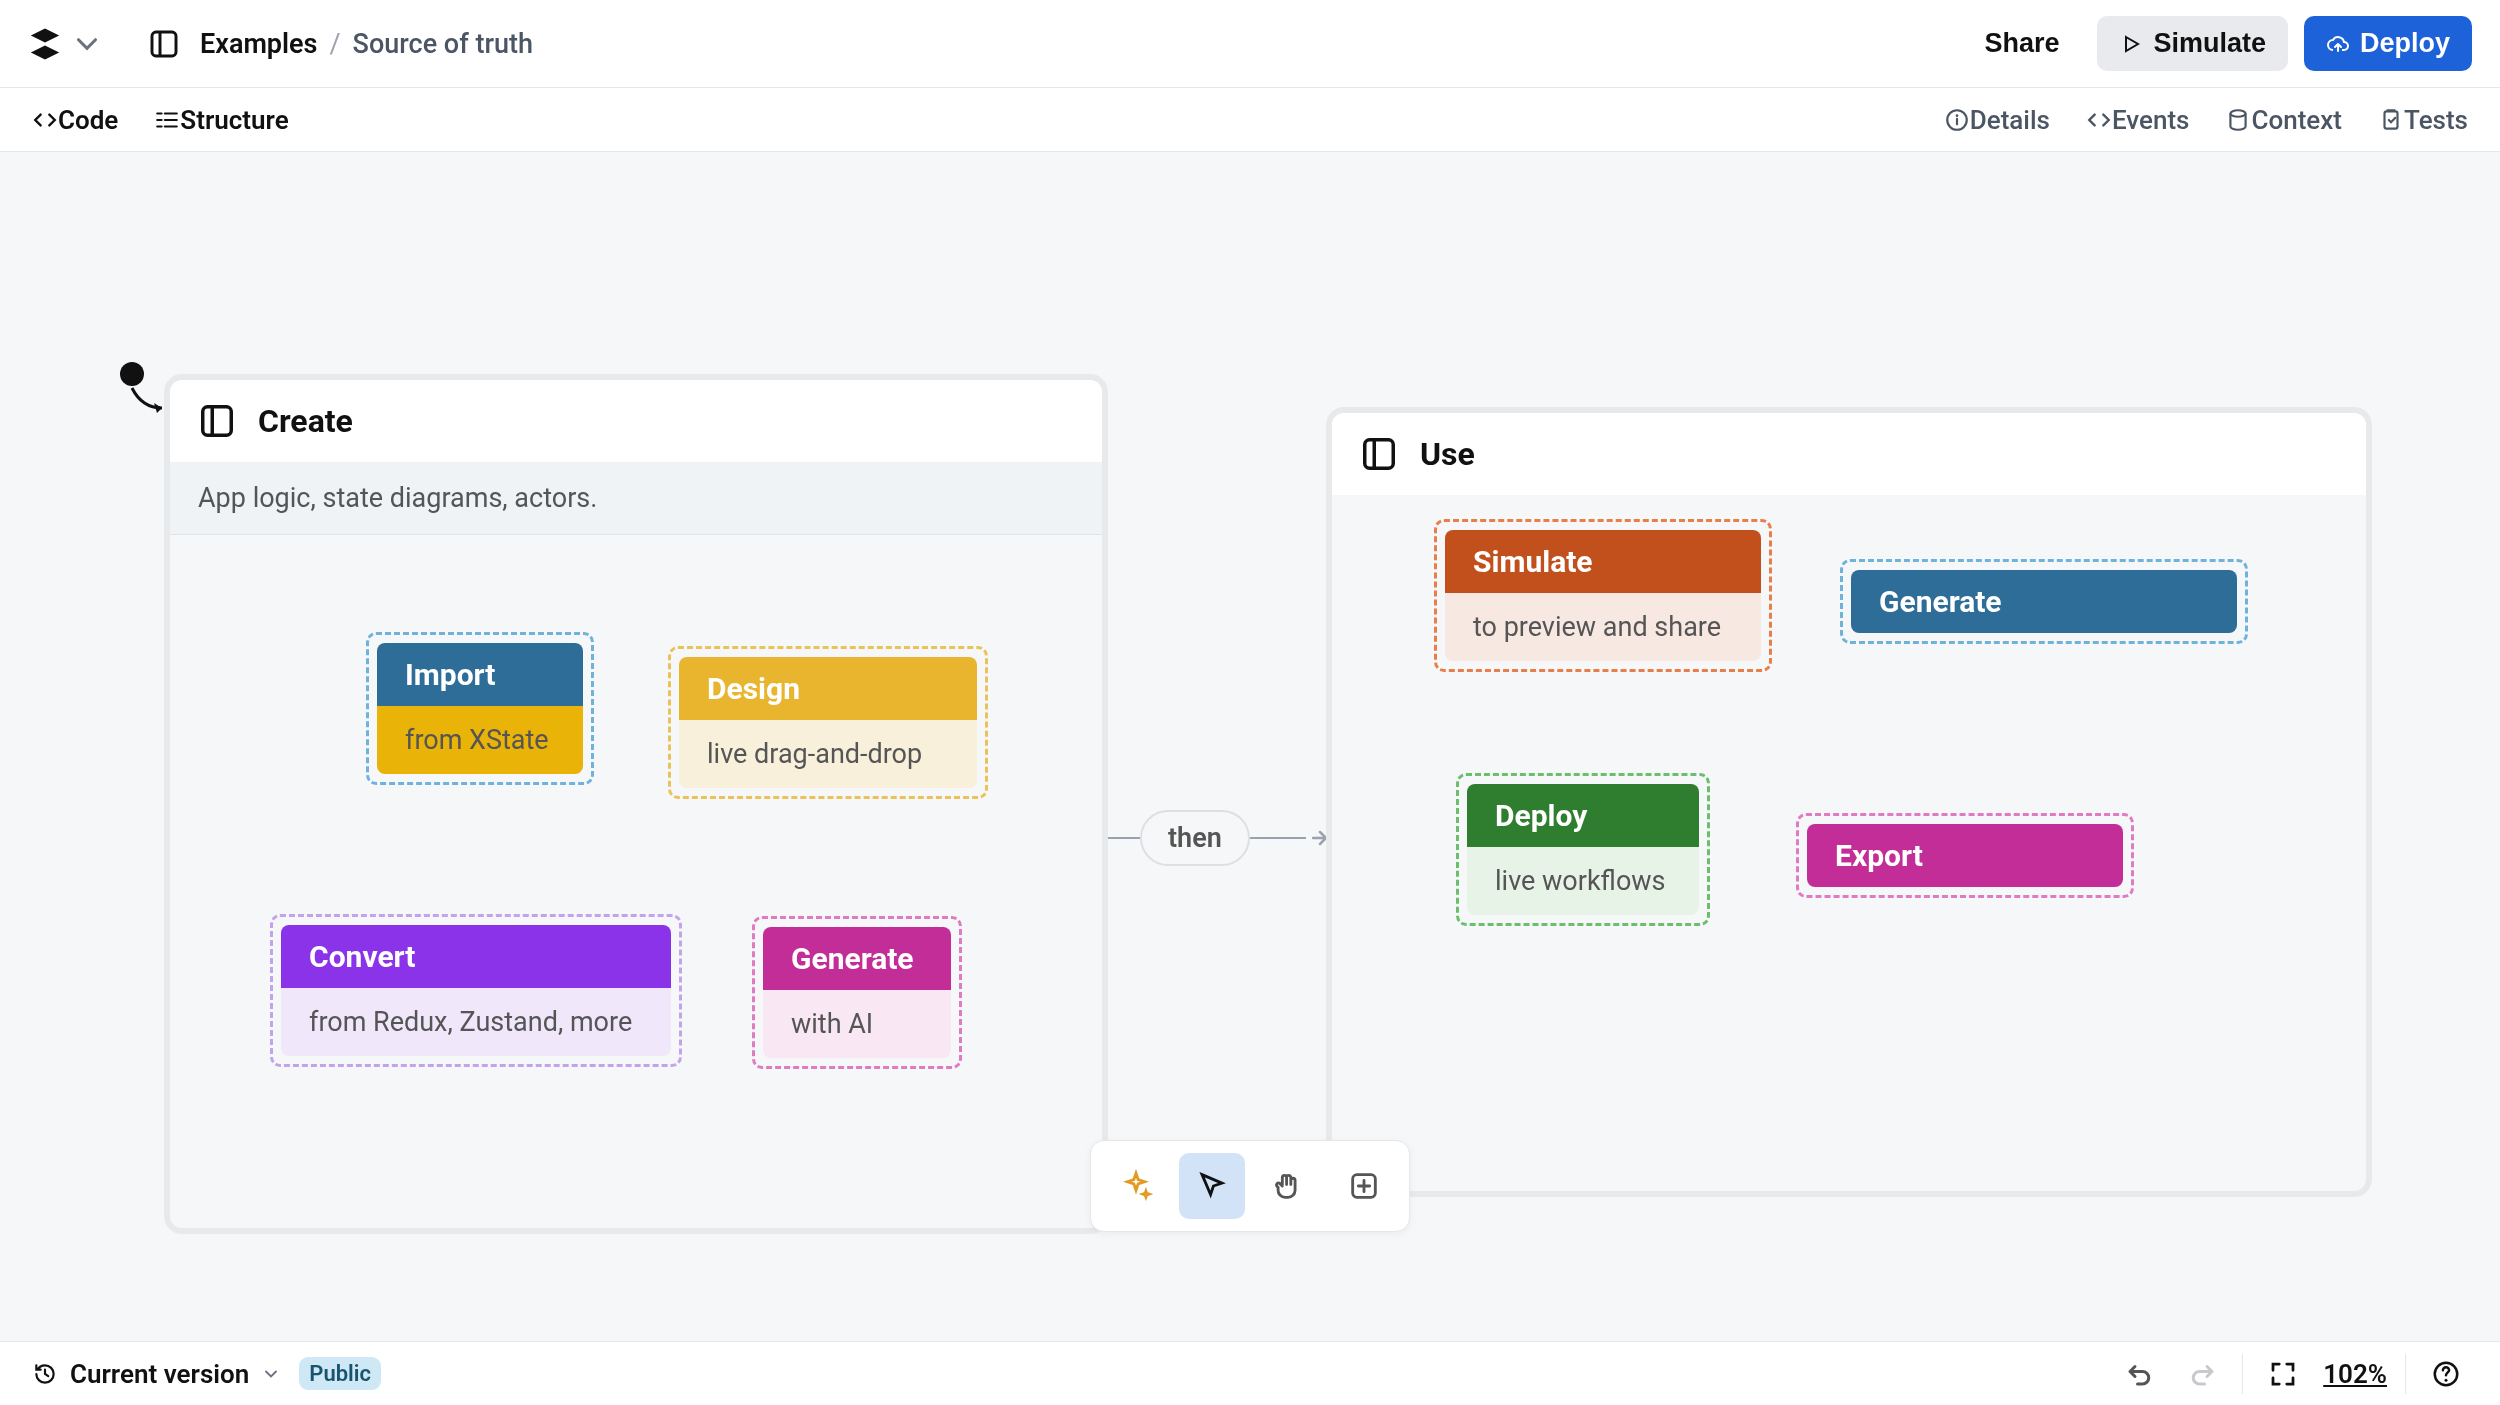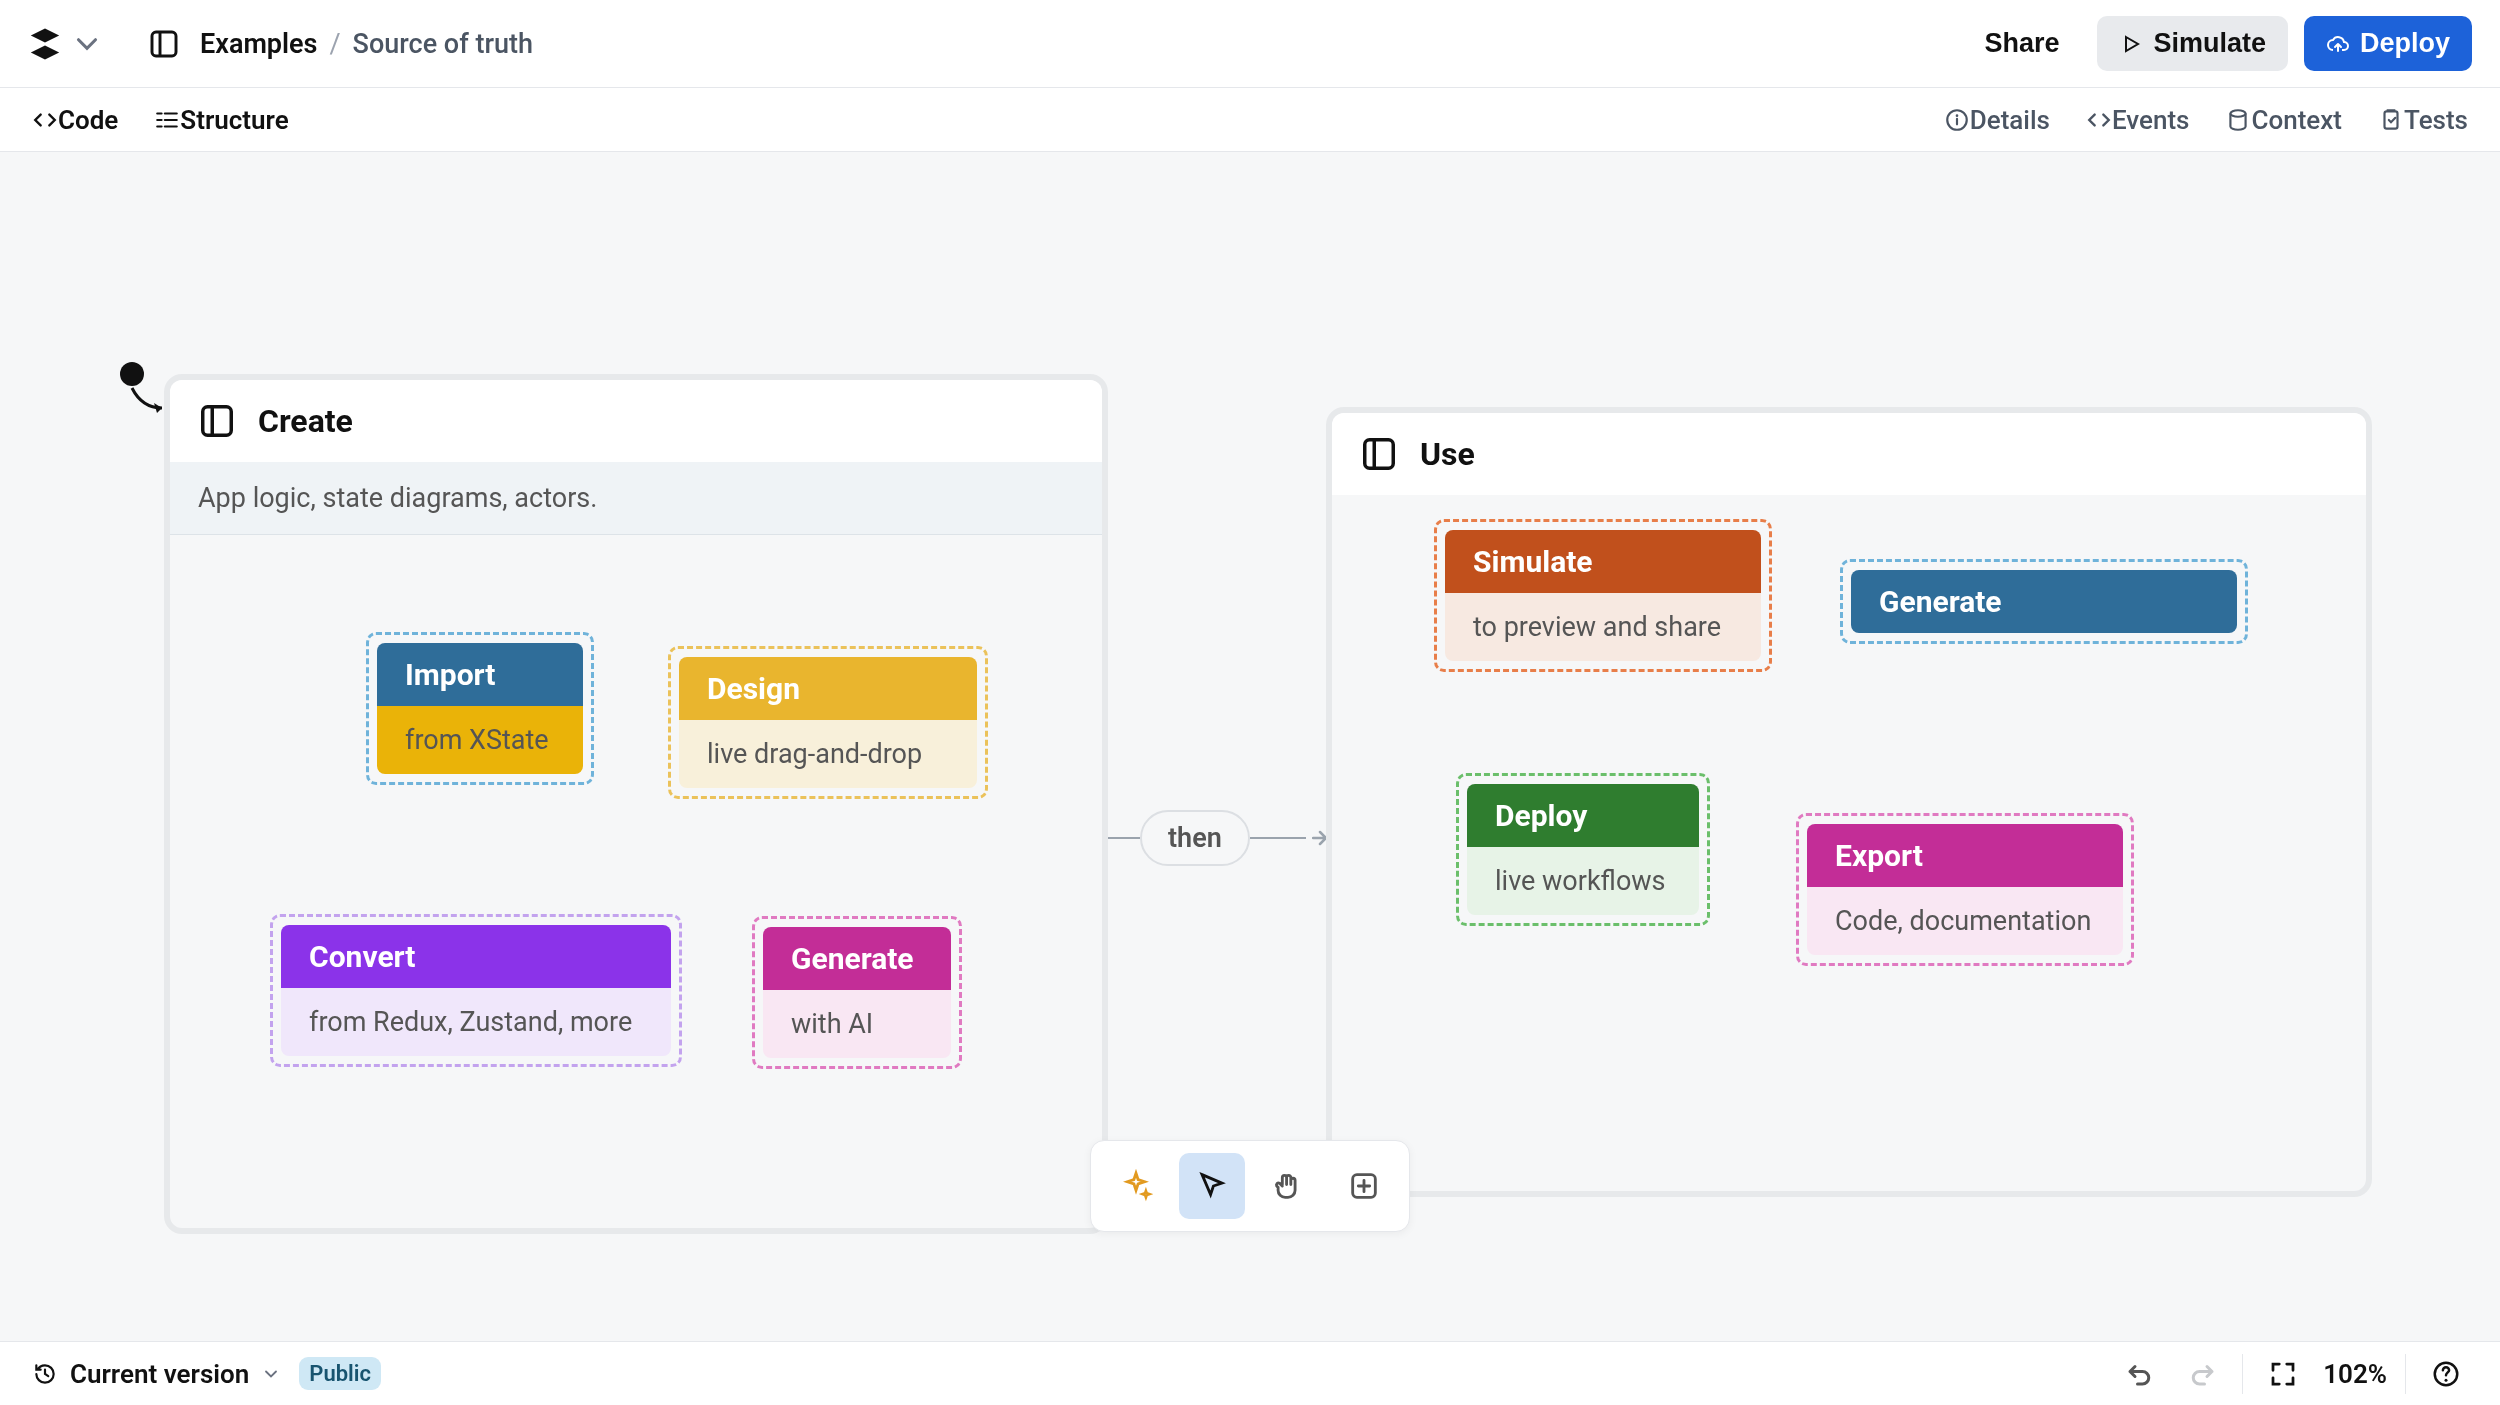--- a/index.html
+++ b/index.html
@@ -183,21 +183,21 @@
 .badge {
   background: #cfe8f5;
   color: #18546f;
   font-size: 22px; font-weight: 600;
   padding: 4px 10px; border-radius: 9px;
 }
 .status-right { margin-left: auto; display: flex; align-items: center; gap: 18px; }
 .divider { width: 1px; height: 40px; background: #e5e7eb; }
 .status-icon { display: flex; align-items: center; justify-content: center; width: 44px; height: 44px; }
 .status-icon svg { width: 30px; height: 30px; }
-.zoom { font-size: 26px; font-weight: 600; color: #111; }
+.zoom { font-size: 26px; font-weight: 600; color: #111; text-decoration: underline; }
 </style>
 </head>
 <body>
 
 <svg width="0" height="0" style="position:absolute">
   <defs>
     <g id="panel-icon">
         <rect x="3" y="3" width="18" height="18" rx="3" fill="none" stroke="currentColor" stroke-width="2.2"></rect>
         <line x1="9" y1="3" x2="9" y2="21" stroke="currentColor" stroke-width="2.2"></line>
       </g>
@@ -416,21 +416,20 @@
       </div>
       <div class="card c-green card-deploy">
         <div class="card-inner">
             <div class="card-head">Deploy</div>
             <div class="card-body">live workflows</div>
           </div>
       </div>
       <div class="card c-mag card-export">
         <div class="card-inner">
             <div class="card-head">Export</div>
-            <div class="card-body">Code, documentation</div>
           </div>
       </div>
     </div>
   </div>
 
   <div class="tool-dock">
     <div class="tool-btn">
         <svg viewBox="0 0 24 24" style="color:#e29a20">
           <use href="#sparkle"></use>
         </svg>

